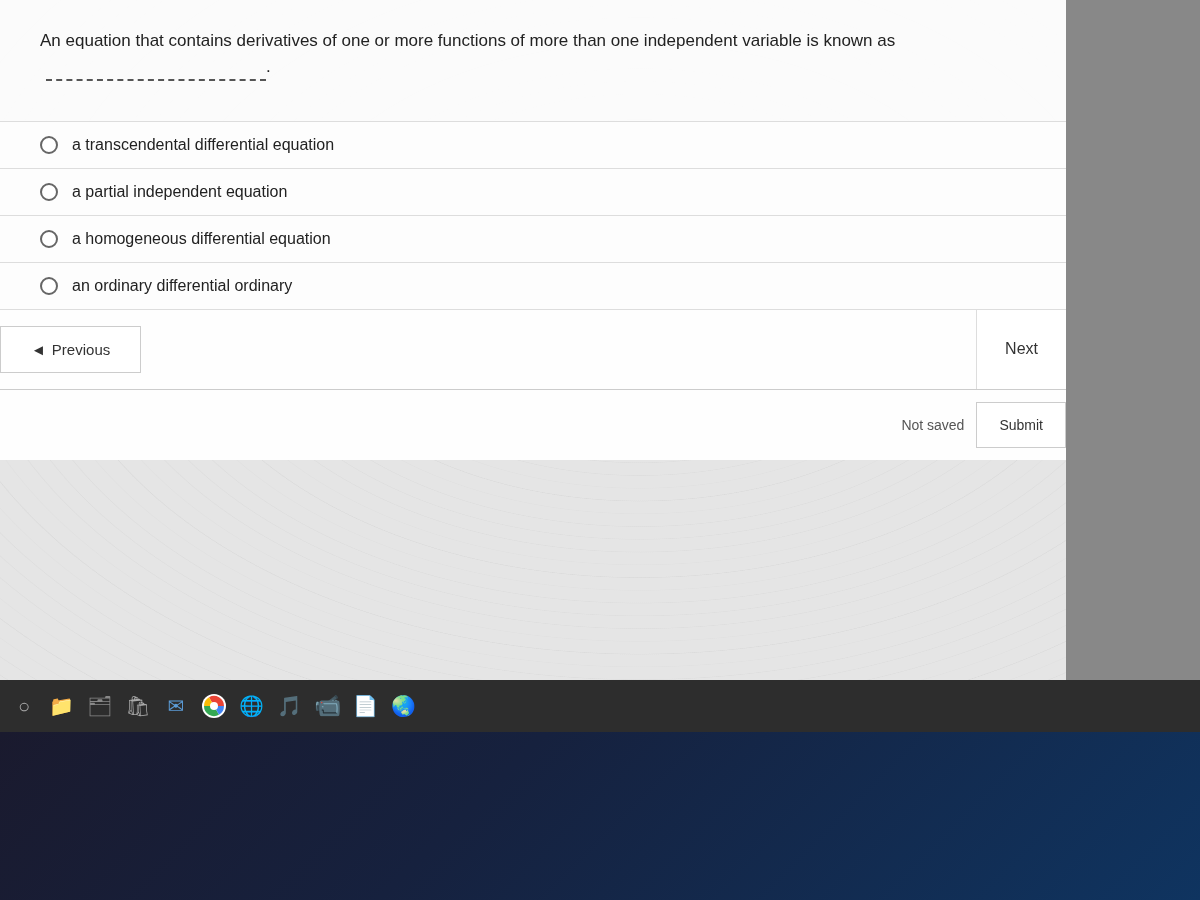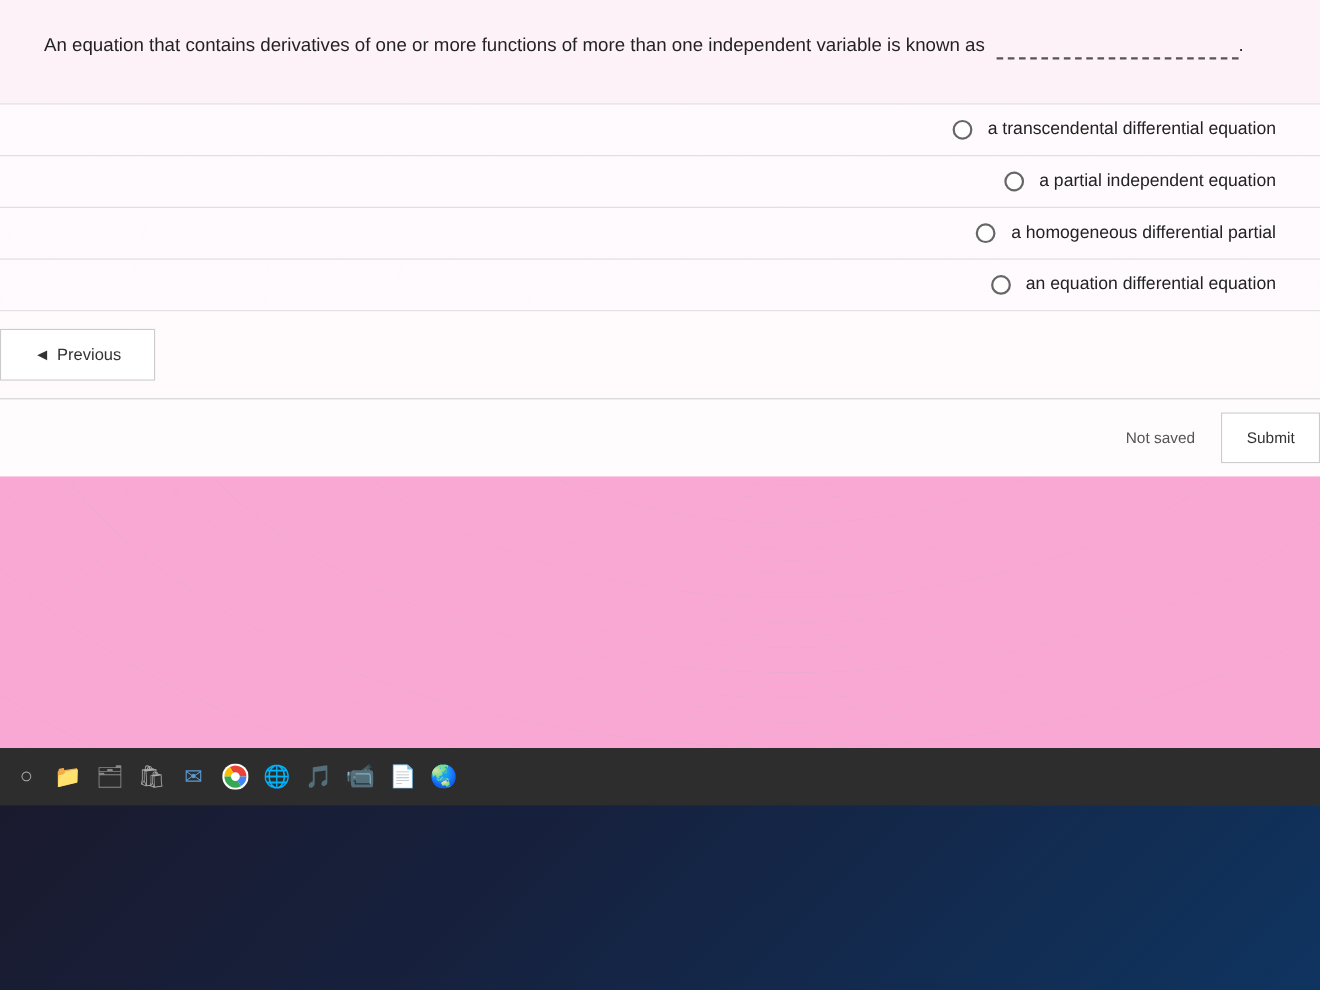--- a/index.html
+++ b/index.html
@@ -9,23 +9,23 @@
       background: #888;
       width: 1200px;
       height: 900px;
       overflow: hidden;
       display: flex;
       flex-direction: column;
     }
 
     
     .screen {
-      width: 1200px;
+      width: 1066px;
       height: 680px;
-      background: #f9a8d4;
+      background: #e5e5e5;
       position: relative;
       overflow: hidden;
     }
 
     
     .screen::before {
       content: '';
       position: absolute;
       inset: 0;
       background: 
@@ -70,21 +70,20 @@
     }
 
     .option-row {
       display: flex;
       align-items: center;
       padding: 14px 40px;
       border-top: 1px solid #ddd;
       cursor: pointer;
       background: rgba(255,255,255,0.6);
       transition: background 0.1s;
-      justify-content: flex-end;
     }
 
     .option-row:last-child {
       border-bottom: 1px solid #ddd;
     }
 
     .radio-circle {
       width: 18px;
       height: 18px;
       border-radius: 50%;
@@ -142,21 +141,21 @@
     }
 
     
     .status-bar {
       display: flex;
       justify-content: flex-end;
       align-items: center;
       padding: 12px 0px 12px 0px;
       border-top: 1px solid #ccc;
       background: rgba(255,255,255,0.75);
-      gap: 12px;
+      gap: 0;
     }
 
     .not-saved-text {
       font-size: 14px;
       color: #555;
       padding-right: 12px;
     }
 
     .submit-button {
       padding: 14px 22px;
@@ -238,34 +237,37 @@
         <span class="option-label">a transcendental differential equation</span>
       </div>
 
       <div class="option-row">
         <div class="radio-circle"></div>
         <span class="option-label">a partial independent equation</span>
       </div>
 
       <div class="option-row">
         <div class="radio-circle"></div>
-        <span class="option-label">a homogeneous differential partial</span>
+        <span class="option-label">a homogeneous differential equation</span>
       </div>
 
       <div class="option-row">
         <div class="radio-circle"></div>
-        <span class="option-label">an equation differential equation</span>
+        <span class="option-label">an ordinary differential ordinary</span>
       </div>
 
     </div>
 
     <div class="nav-row nav-row-wrapper">
       <button class="prev-button">
         <span>◄</span>
         <span>Previous</span>
+      </button>
+      <button class="next-button">
+        <span>Next</span>
       </button>
     </div>
 
     <div class="status-bar">
       <span class="not-saved-text">Not saved</span>
       <button class="submit-button">
         <span>Submit</span>
       </button>
     </div>
 

